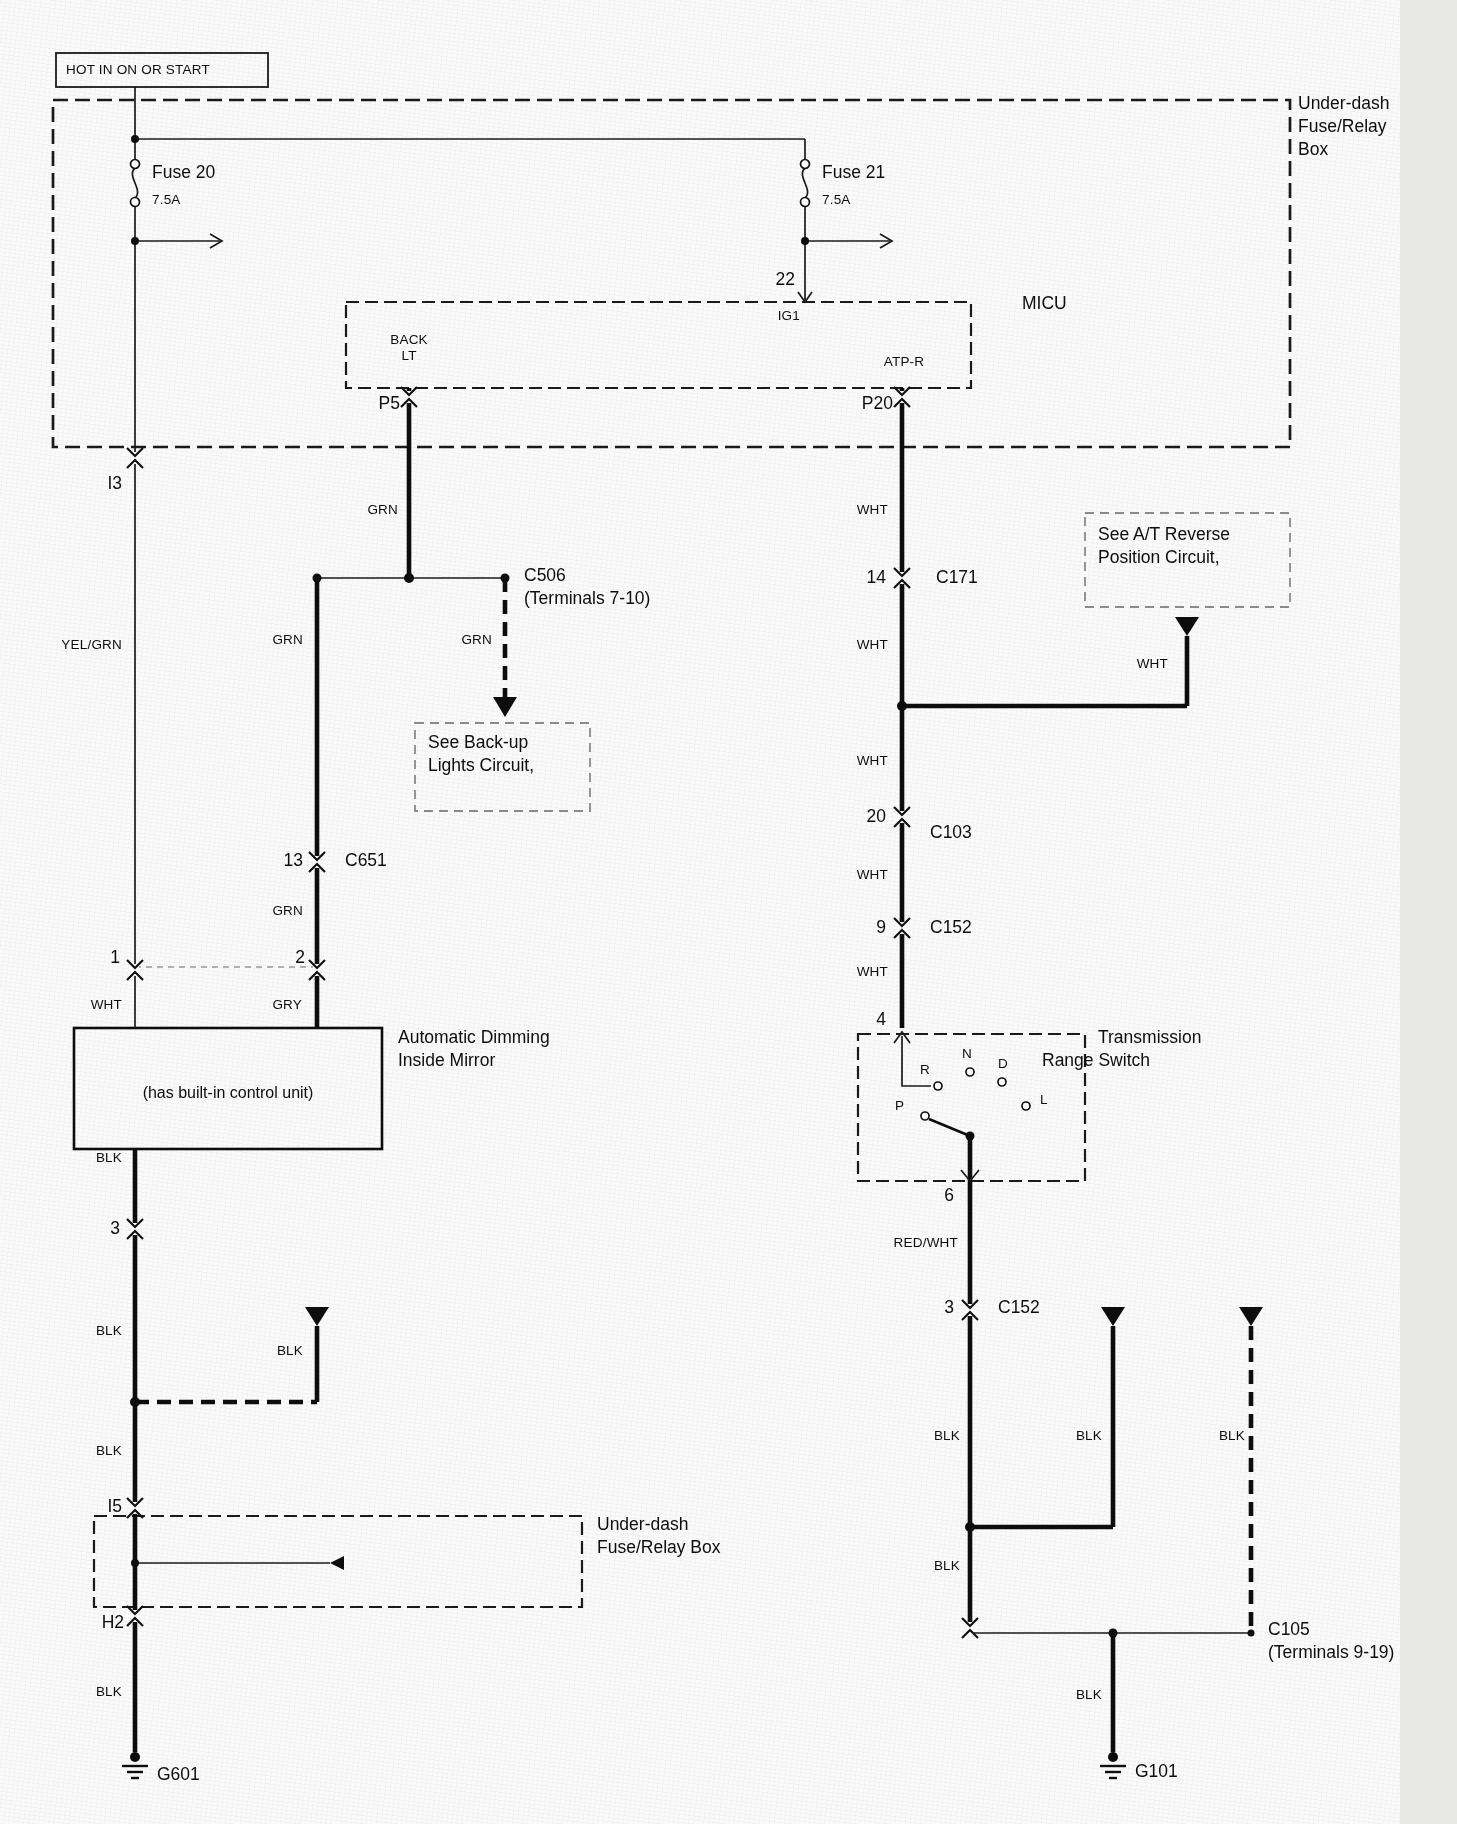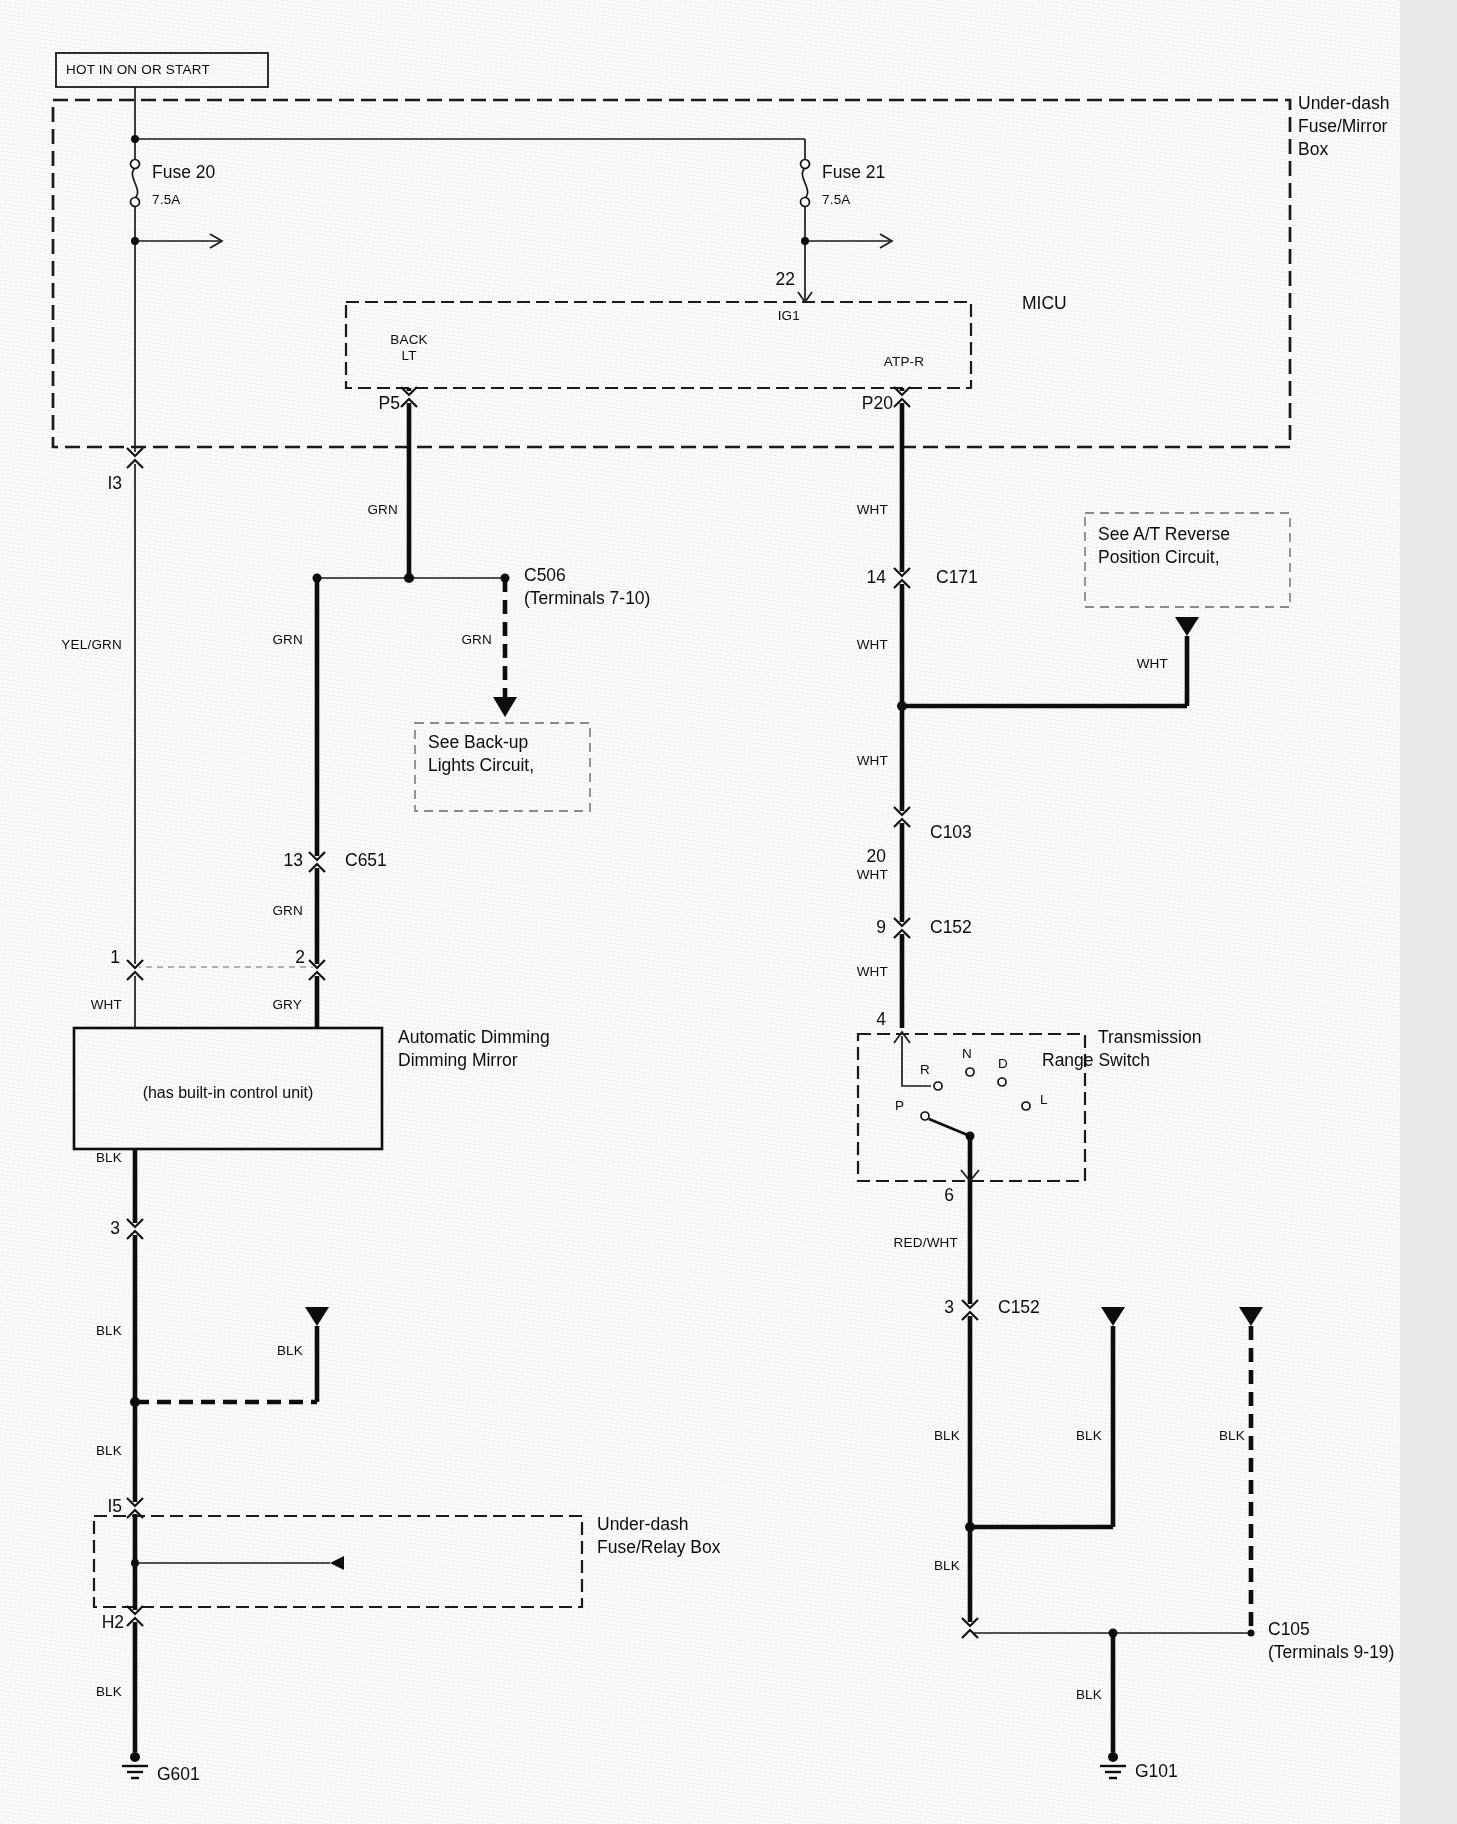--- a/index.html
+++ b/index.html
@@ -172,21 +172,21 @@
       <use href="#conn" transform="translate(970,1628)"></use>
     </g>
 
     <use href="#gnd" transform="translate(135,1757)"></use>
     <use href="#gnd" transform="translate(1113,1757)"></use>
   </svg>
 
   <div class="lbl sm" style="left:66px;top:62px">HOT IN ON OR START</div>
 
   <div class="lbl md" style="left:1298px;top:94px">Under-dash</div>
-  <div class="lbl md" style="left:1298px;top:117px">Fuse/Mirror</div>
+  <div class="lbl md" style="left:1298px;top:117px">Fuse/Relay</div>
   <div class="lbl md" style="left:1298px;top:140px">Box</div>
 
   <div class="lbl md b" style="left:152px;top:163px">Fuse 20</div>
   <div class="lbl sm" style="left:152px;top:192px">7.5A</div>
   <div class="lbl md b" style="left:822px;top:163px">Fuse 21</div>
   <div class="lbl sm" style="left:822px;top:192px">7.5A</div>
 
   <div class="lbl md b ra" style="left:795px;top:270px">22</div>
   <div class="lbl sm ra" style="left:800px;top:308px">IG1</div>
   <div class="lbl md b" style="left:1022px;top:294px">MICU</div>
@@ -206,21 +206,21 @@
   <div class="lbl md" style="left:428px;top:733px">See Back-up</div>
   <div class="lbl md" style="left:428px;top:756px">Lights Circuit,</div>
   <div class="lbl md b ra" style="left:303px;top:851px">13</div>
   <div class="lbl md" style="left:345px;top:851px">C651</div>
   <div class="lbl sm ra" style="left:303px;top:903px">GRN</div>
   <div class="lbl md b ra" style="left:120px;top:948px">1</div>
   <div class="lbl md b ra" style="left:305px;top:948px">2</div>
   <div class="lbl sm ra" style="left:122px;top:997px">WHT</div>
   <div class="lbl sm ra" style="left:302px;top:997px">GRY</div>
   <div class="lbl md" style="left:398px;top:1028px">Automatic Dimming</div>
-  <div class="lbl md" style="left:398px;top:1051px">Dimming Mirror</div>
+  <div class="lbl md" style="left:398px;top:1051px">Inside Mirror</div>
   <div class="lbl m16 ctr" style="left:228px;top:1084px">(has built-in control unit)</div>
   <div class="lbl sm ra" style="left:122px;top:1150px">BLK</div>
   <div class="lbl md b ra" style="left:120px;top:1219px">3</div>
   <div class="lbl sm ra" style="left:122px;top:1323px">BLK</div>
   <div class="lbl sm ra" style="left:303px;top:1343px">BLK</div>
   <div class="lbl sm ra" style="left:122px;top:1443px">BLK</div>
   <div class="lbl md b ra" style="left:122px;top:1497px">I5</div>
   <div class="lbl md" style="left:597px;top:1515px">Under-dash</div>
   <div class="lbl md" style="left:597px;top:1538px">Fuse/Relay Box</div>
   <div class="lbl md b ra" style="left:124px;top:1613px">H2</div>
@@ -228,21 +228,21 @@
   <div class="lbl md b" style="left:157px;top:1765px">G601</div>
 
   <div class="lbl sm ra" style="left:888px;top:502px">WHT</div>
   <div class="lbl md b ra" style="left:886px;top:568px">14</div>
   <div class="lbl md" style="left:936px;top:568px">C171</div>
   <div class="lbl sm ra" style="left:888px;top:637px">WHT</div>
   <div class="lbl md" style="left:1098px;top:525px">See A/T Reverse</div>
   <div class="lbl md" style="left:1098px;top:548px">Position Circuit,</div>
   <div class="lbl sm ra" style="left:1168px;top:656px">WHT</div>
   <div class="lbl sm ra" style="left:888px;top:753px">WHT</div>
-  <div class="lbl md b ra" style="left:886px;top:847px">20</div>
+  <div class="lbl md b ra" style="left:886px;top:807px">20</div>
   <div class="lbl md" style="left:930px;top:823px">C103</div>
   <div class="lbl sm ra" style="left:888px;top:867px">WHT</div>
   <div class="lbl md b ra" style="left:886px;top:918px">9</div>
   <div class="lbl md" style="left:930px;top:918px">C152</div>
   <div class="lbl sm ra" style="left:888px;top:964px">WHT</div>
   <div class="lbl md b ra" style="left:886px;top:1010px">4</div>
   <div class="lbl md" style="left:1098px;top:1028px">Transmission</div>
   <div class="lbl md" style="left:1042px;top:1051px">Range Switch</div>
   <div class="lbl sm" style="left:895px;top:1098px">P</div>
   <div class="lbl sm" style="left:920px;top:1062px">R</div>

